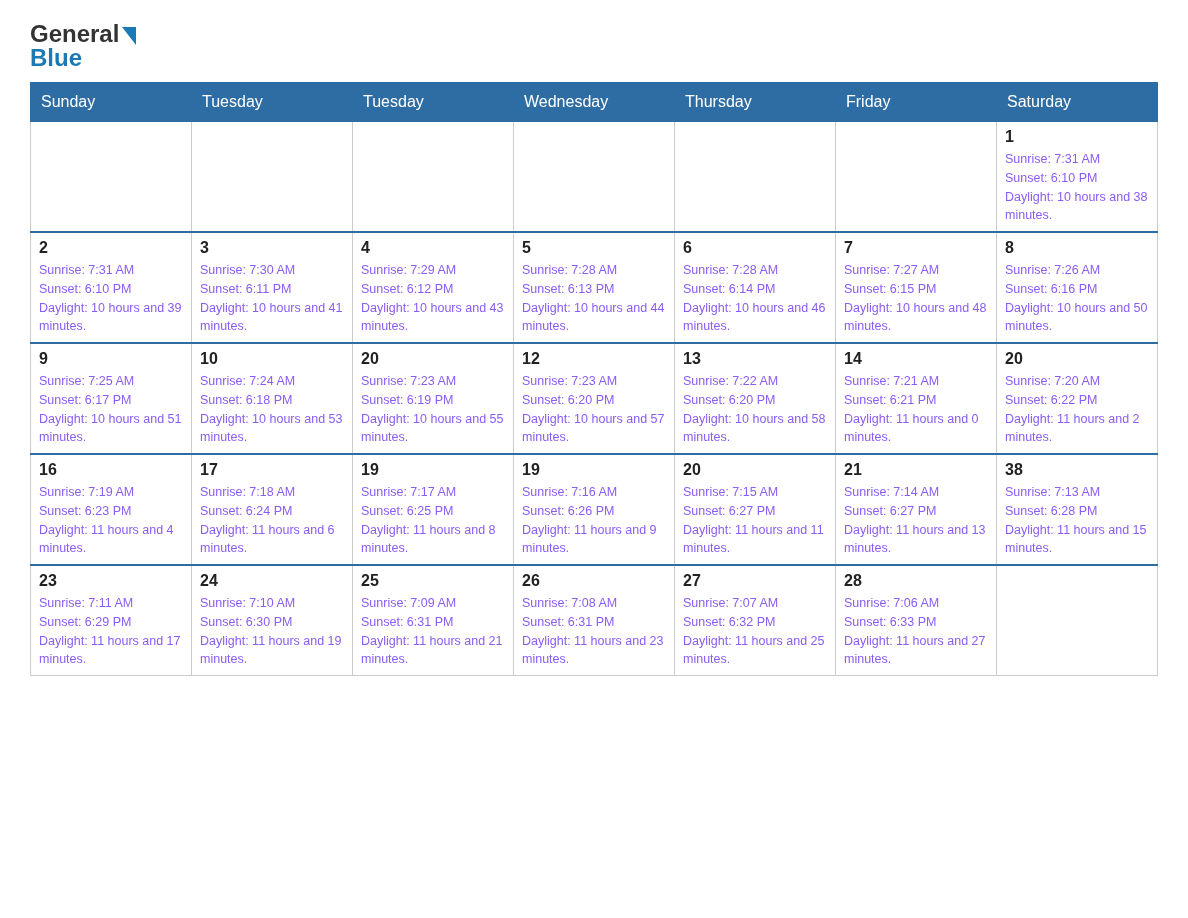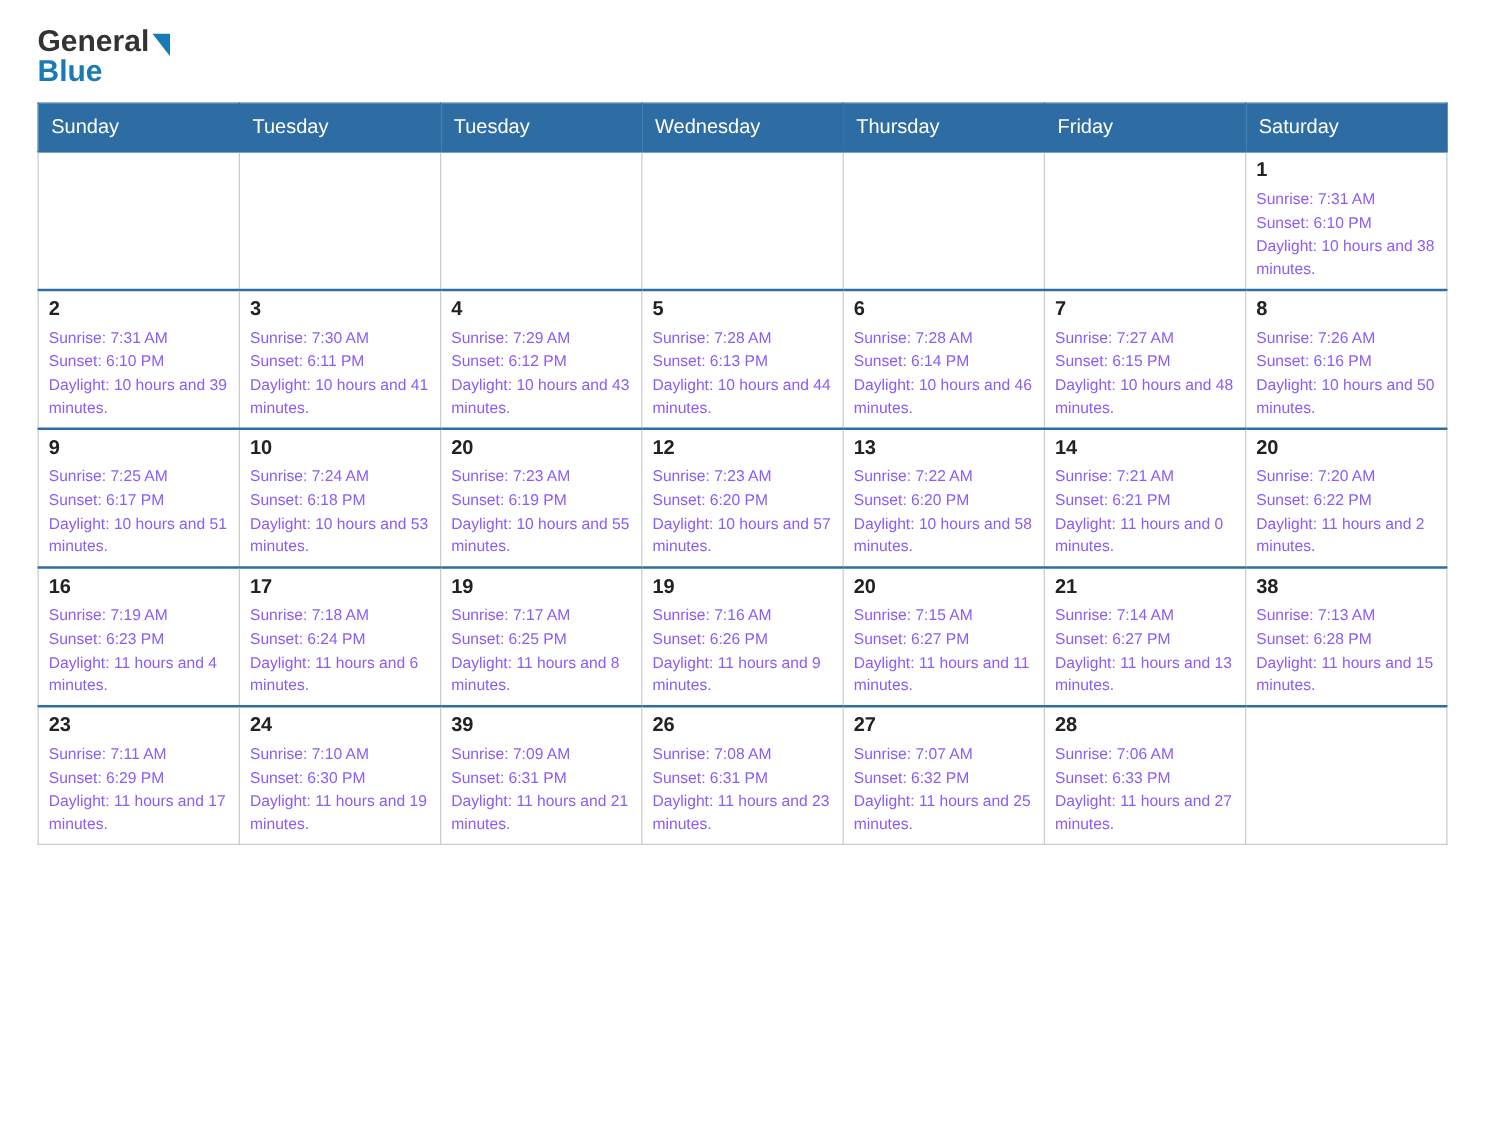--- a/index.html
+++ b/index.html
@@ -237,21 +237,21 @@
       <tr class="week-row">
         <td>
           <span class="day-number">23</span>
           <div class="day-info">Sunrise: 7:11 AM<br>Sunset: 6:29 PM<br>Daylight: 11 hours and 17 minutes.</div>
         </td>
         <td>
           <span class="day-number">24</span>
           <div class="day-info">Sunrise: 7:10 AM<br>Sunset: 6:30 PM<br>Daylight: 11 hours and 19 minutes.</div>
         </td>
         <td>
-          <span class="day-number">39</span>
+          <span class="day-number">25</span>
           <div class="day-info">Sunrise: 7:09 AM<br>Sunset: 6:31 PM<br>Daylight: 11 hours and 21 minutes.</div>
         </td>
         <td>
           <span class="day-number">26</span>
           <div class="day-info">Sunrise: 7:08 AM<br>Sunset: 6:31 PM<br>Daylight: 11 hours and 23 minutes.</div>
         </td>
         <td>
           <span class="day-number">27</span>
           <div class="day-info">Sunrise: 7:07 AM<br>Sunset: 6:32 PM<br>Daylight: 11 hours and 25 minutes.</div>
         </td>

